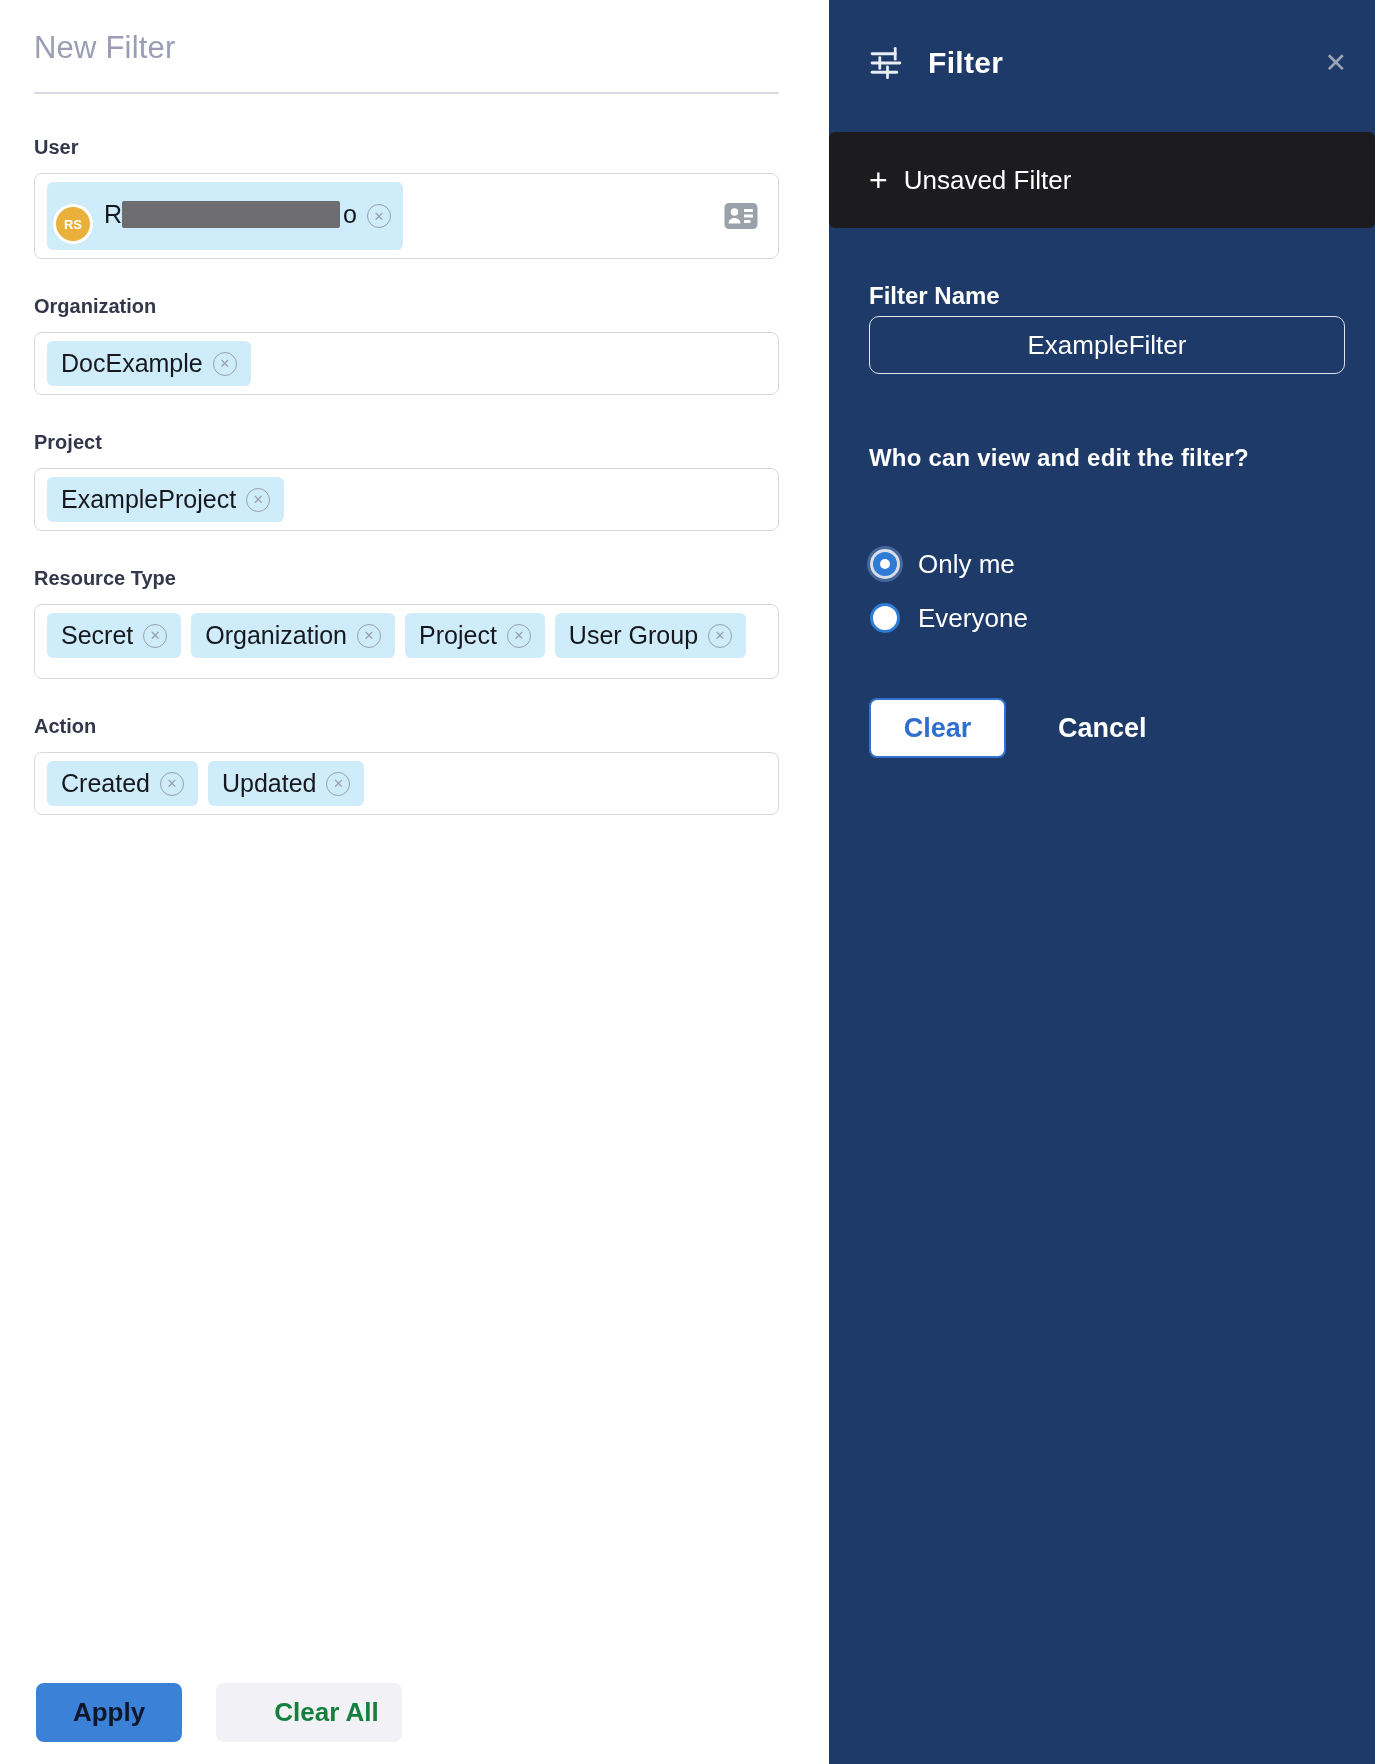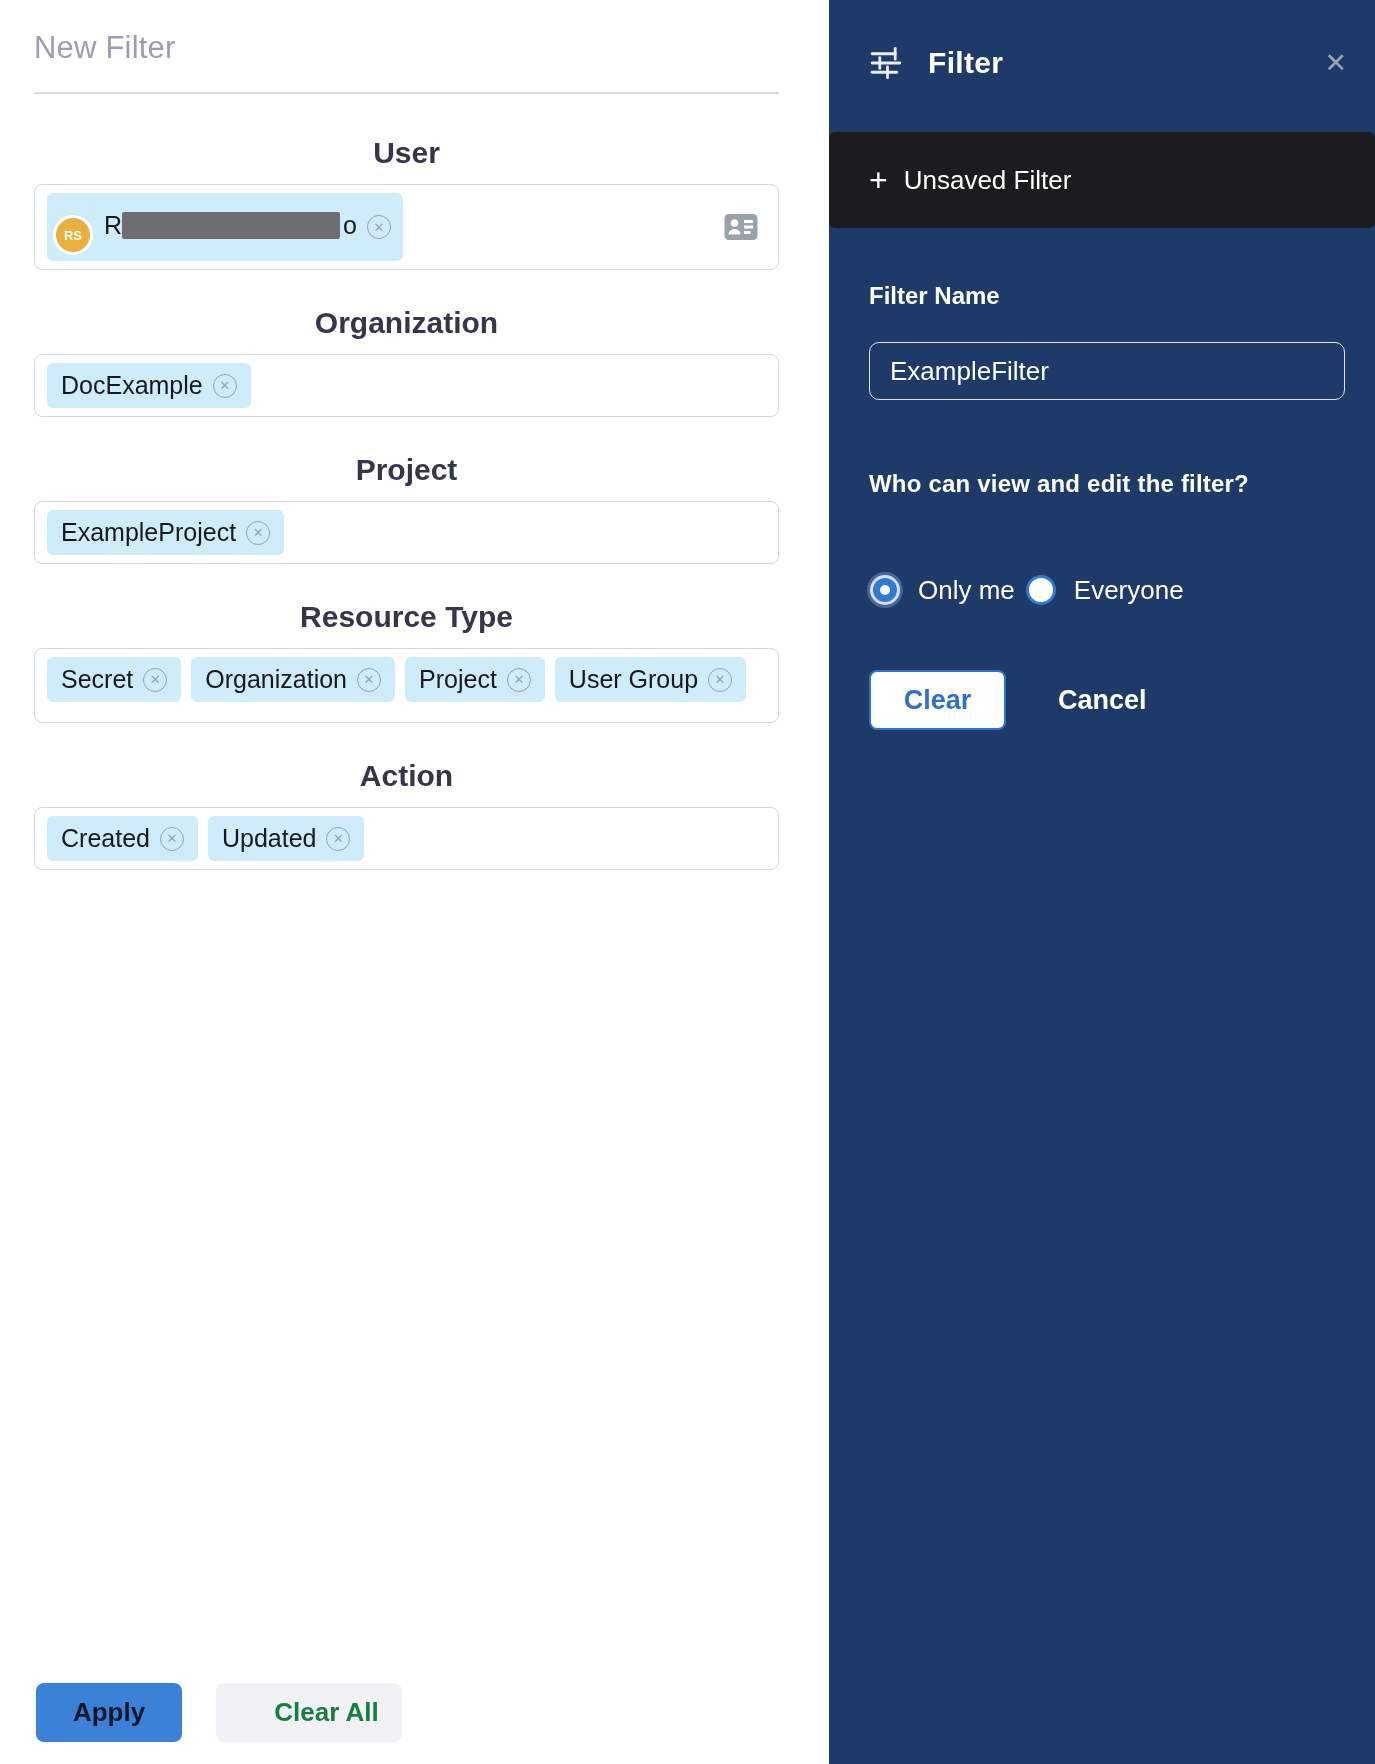--- a/index.html
+++ b/index.html
@@ -4,21 +4,21 @@
 <style>
   * { box-sizing: border-box; margin: 0; padding: 0; }
   html,body { width:1375px; height:1764px; }
   body { font-family: "Liberation Sans", sans-serif; background:#fff; }
   .app { display:flex; width:1375px; height:1764px; overflow:hidden; }
 
   
   .left-pane { position:relative; width:829px; height:100%; background:#ffffff; padding:30px 50px 0 34px; }
   .page-title { font-size:31px; font-weight:400; color:#9b9db4; letter-spacing:.2px; }
   .title-rule { margin-top:26px; border-bottom:2px solid #dadae4; }
-  .field-label { margin:36px 0 14px; font-size:30px; font-weight:600; color:#34364a;text-align:center; }
+  .field-label { margin:36px 0 14px; font-size:20px; font-weight:600; color:#34364a; }
   .field-label.first { margin-top:42px; }
   .field-box { display:flex; flex-wrap:wrap; align-items:center; gap:12px 10px;
                min-height:62px; padding:8px 12px; border:1px solid #d6d8df; border-radius:8px; background:#fff; }
   .chip { display:inline-flex; align-items:center; gap:10px; background:#cfecfb; border-radius:6px;
           padding:8px 14px; font-size:25px; color:#16181d; }
   .chip-close { display:inline-flex; align-items:center; justify-content:center; flex:none;
                 width:24px; height:24px; border:1.5px solid #98a0ab; border-radius:50%;
                 font-size:13px; line-height:1; color:#98a0ab; cursor:pointer; }
   .user-chip { padding:6px 12px 6px 6px; }
   .avatar { display:inline-flex; align-items:center; justify-content:center; flex:none;
@@ -37,25 +37,25 @@
   .right-panel { width:546px; height:100%; background:#1e3a68; color:#fff; }
   .panel-header { display:flex; align-items:center; padding:46px 28px 0 40px; }
   .panel-title { font-size:30px; font-weight:700; margin-left:22px; letter-spacing:.3px; }
   .close-x { margin-left:auto; font-size:27px; font-weight:400; color:#9aa4b6; cursor:pointer; line-height:1; }
   .unsaved-bar { margin-top:52px; height:96px; background:#1c1c1e; border-radius:6px;
                  display:flex; align-items:center; padding-left:40px; cursor:pointer; }
   .plus-glyph { font-size:32px; font-weight:400; color:#fff; margin-right:16px; line-height:1; }
   .unsaved-label { font-size:26px; font-weight:500; color:#fff; }
   .panel-content { padding:0 30px 0 40px; }
   .filter-name-label { margin-top:54px; font-size:24px; font-weight:700; }
-  .name-input { margin-top:32px; width:100%; height:58px; background:transparent;
+  .name-input { margin-top:6px; width:100%; height:58px; background:transparent;
                 border:1.5px solid #dfe4ee; border-radius:10px; color:#fff;
-                font-family:inherit; font-size:26px; padding:0 20px; outline:none; }
+                font-family:inherit; font-size:26px; padding:0 20px; outline:none;text-align:center; }
   .question { margin-top:70px; font-size:24px; font-weight:700; letter-spacing:.2px; }
-  .radio-group { margin-top:74px; display:flex; flex-direction:row; gap:10px; }
+  .radio-group { margin-top:74px; display:flex; flex-direction:column; gap:18px; }
   .radio-row { display:flex; align-items:center; gap:17px; font-size:26px; cursor:pointer; }
   .radio { flex:none; width:24px; height:24px; border-radius:50%; position:relative; }
   .radio.selected { background:#2e7cd6; box-shadow:0 0 0 3px #d9dfe9, 0 0 0 6px #46679c; margin:6px 4px 6px 4px; }
   .radio.selected::after { content:""; position:absolute; left:50%; top:50%; width:10px; height:10px;
                            margin:-5px 0 0 -5px; border-radius:50%; background:#fff; }
   .radio.unselected { background:#fff; box-shadow:0 0 0 3px #2e7cd6; margin:6px 4px 6px 4px; }
   .panel-actions { margin-top:62px; display:flex; align-items:center; }
   .btn-save { width:137px; height:60px; background:#fff; border:2.5px solid #3373d0; border-radius:8px;
               color:#2e6fd0; font-family:inherit; font-size:27px; font-weight:700; cursor:pointer; }
   .btn-cancel { margin-left:52px; background:none; border:none; color:#fff; font-family:inherit;

